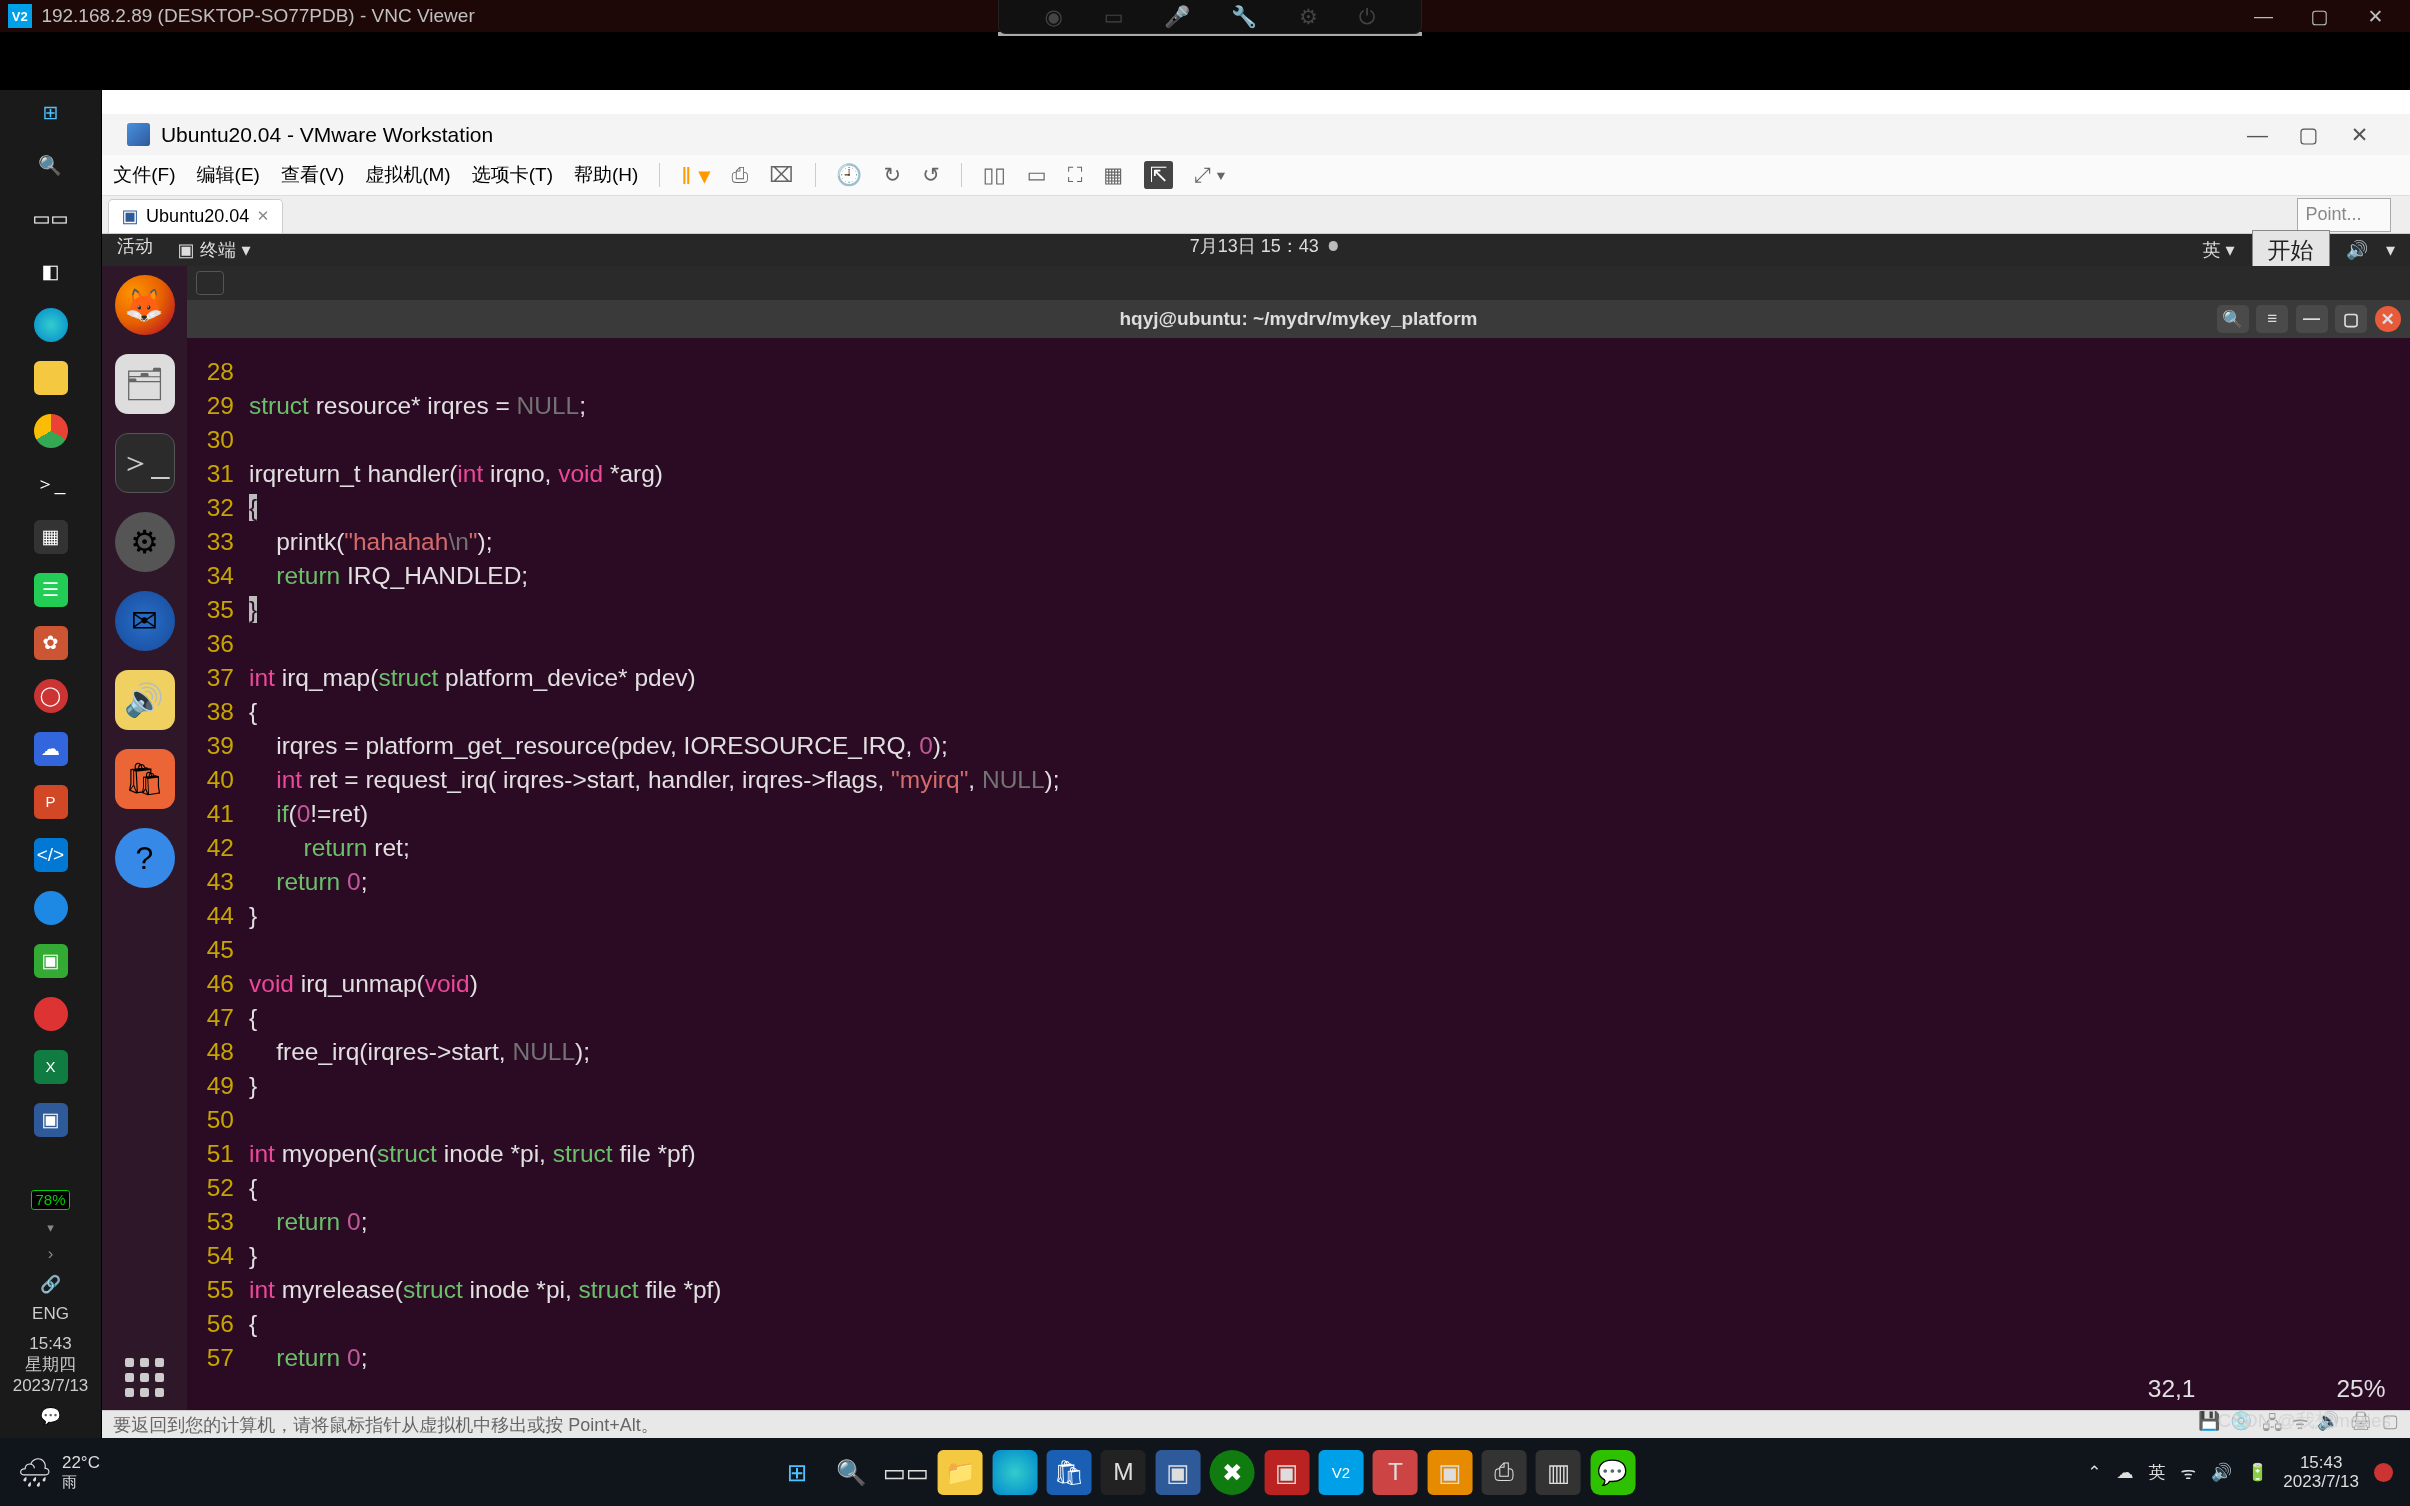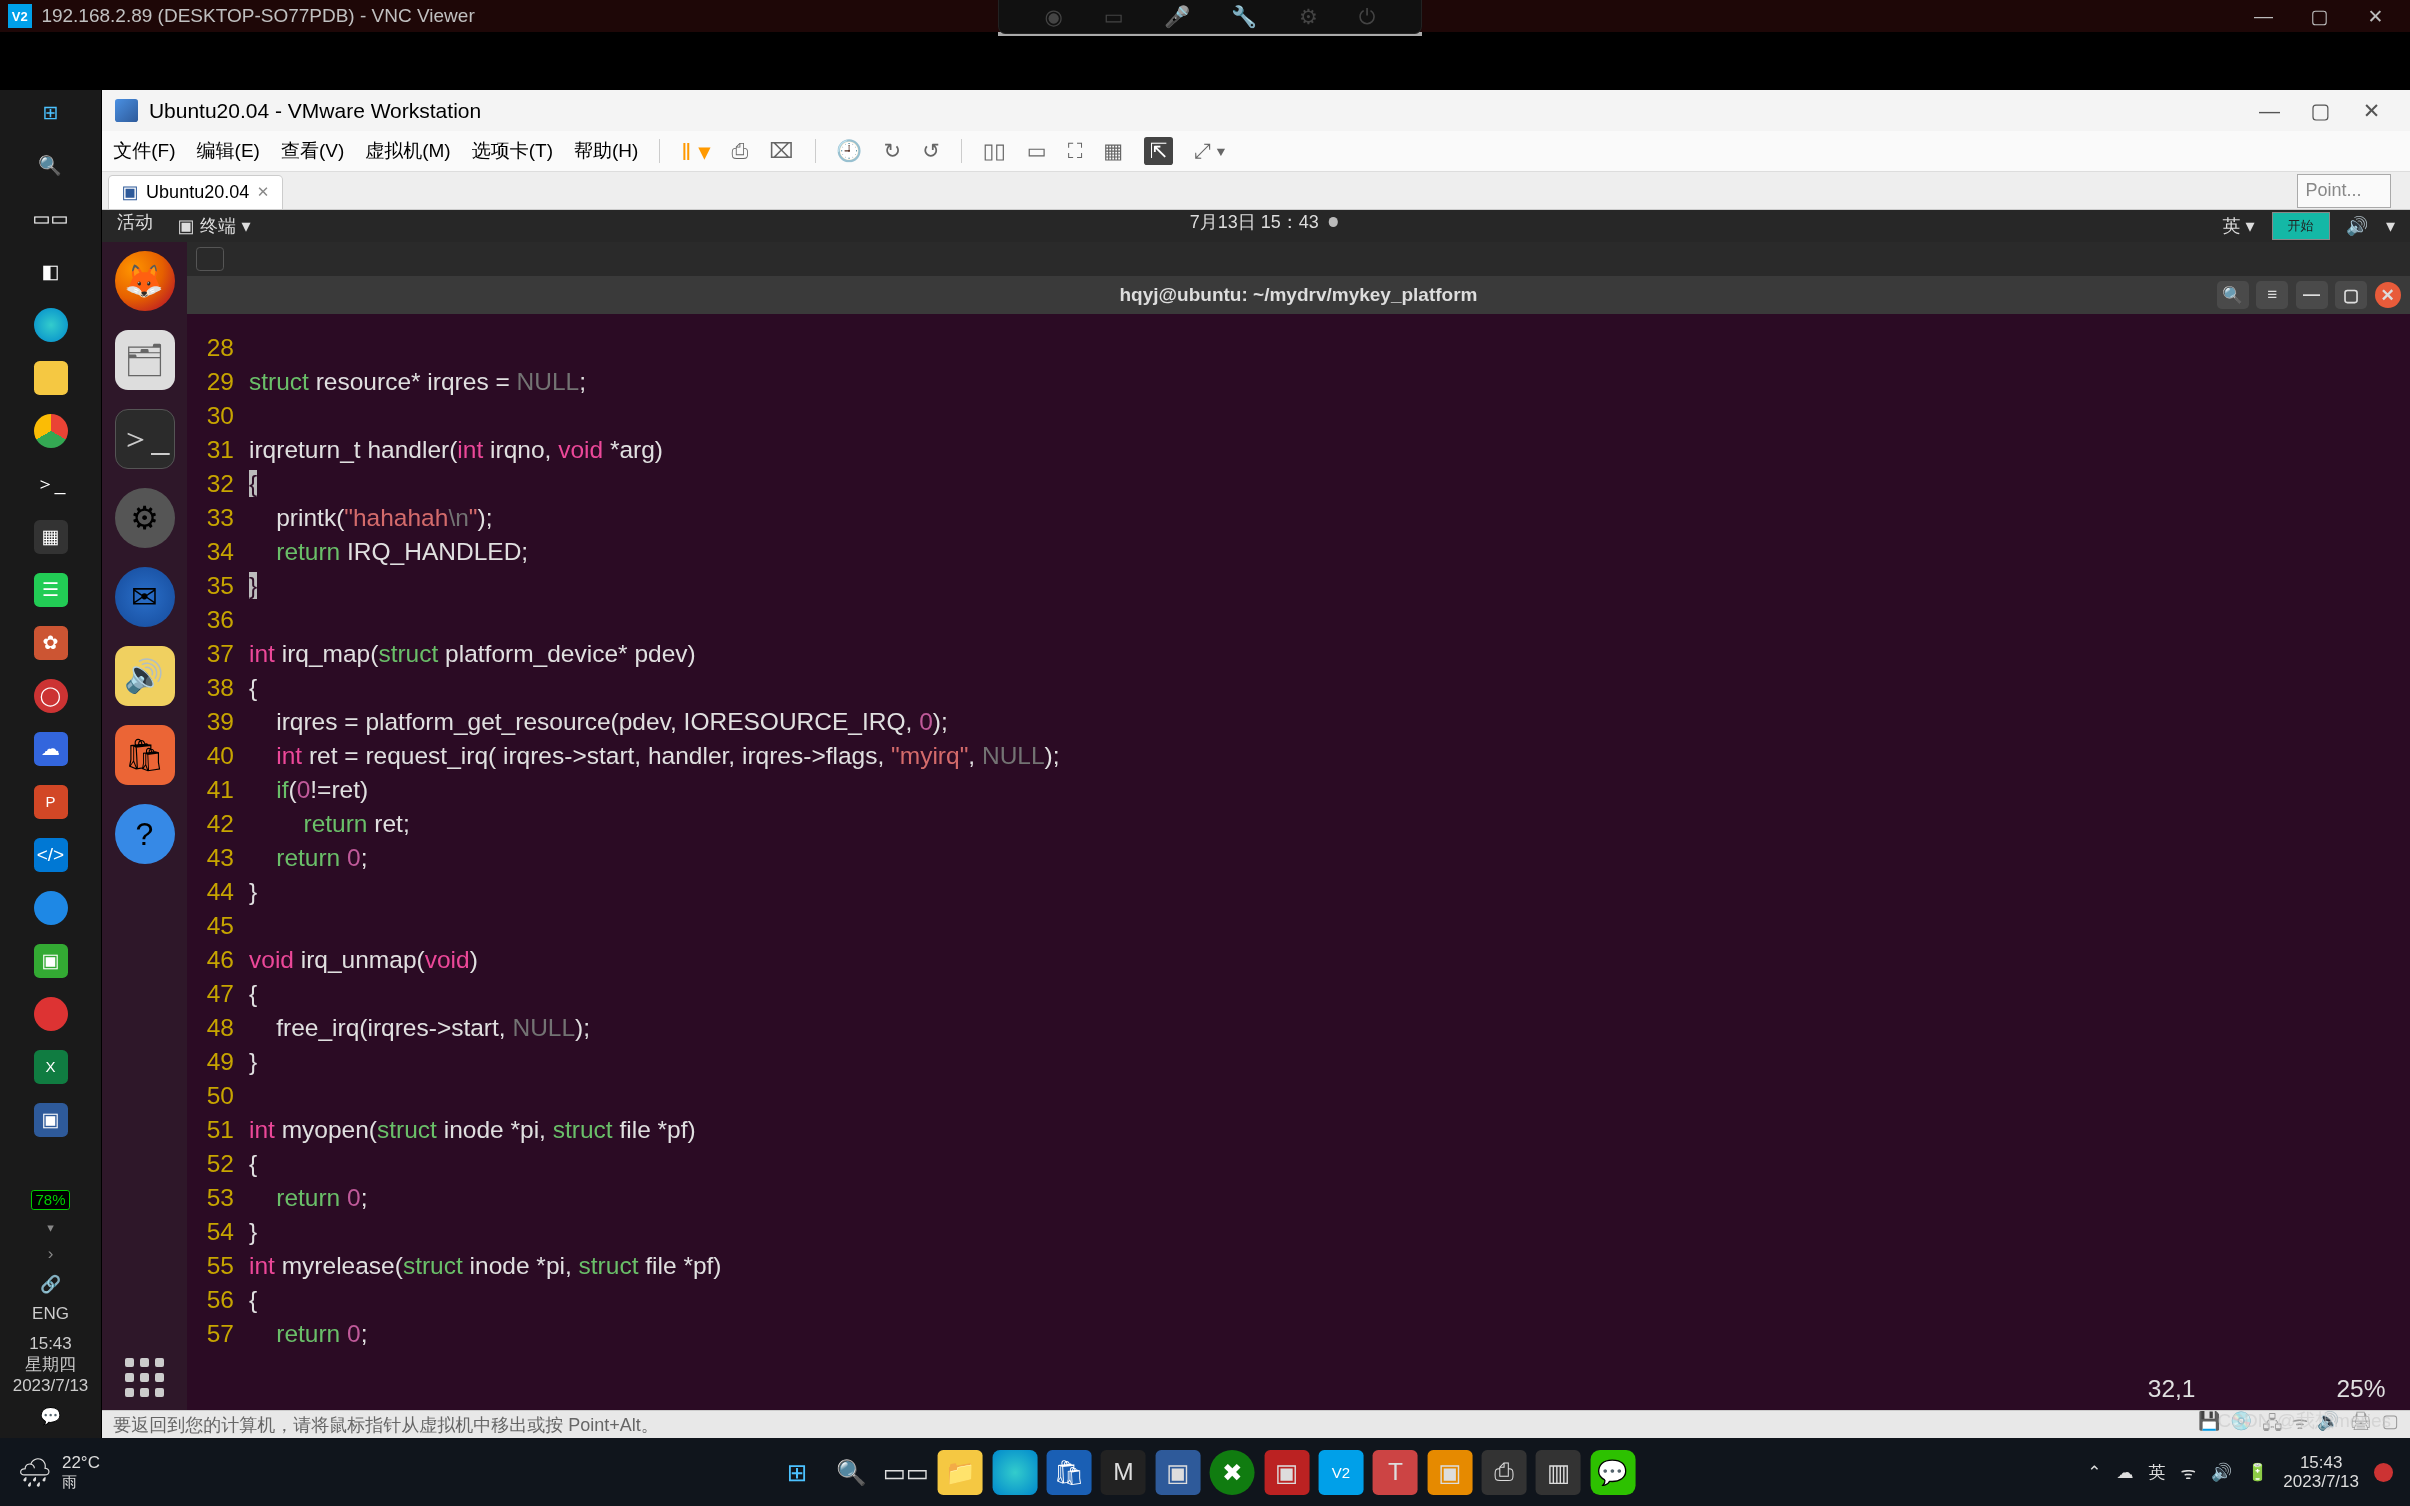--- a/index.html
+++ b/index.html
@@ -12,40 +12,40 @@
 .black-gap{height:58px;background:#000;}
 .black-gap .hl{position:absolute;top:32px;left:998px;width:424px;height:3.8px;background:#aaa;}
 
 .win-tb{position:absolute;left:0;top:90px;bottom:68px;width:102px;background:#1a1a1a;border-right:0.9px solid #000;}
 .win-icons{display:flex;flex-direction:column;align-items:center;padding-top:5.6px;gap:19px;}
 .wi{width:34px;height:34px;border-radius:5.6px;display:flex;align-items:center;justify-content:center;color:#fff;font-size:19px;}
 .win-bottom{position:absolute;bottom:0;left:0;right:0;display:flex;flex-direction:column;align-items:center;gap:9.4px;color:#ccc;font-size:17px;}
 .batt{border:1.9px solid #0c0;color:#0c0;font-size:15px;padding:0.9px 3.8px;border-radius:2.8px;background:#000;}
 
 .vmware{position:absolute;left:102px;right:0;top:90px;bottom:68px;background:#fff;display:flex;flex-direction:column;}
-.vm-title{height:41px;display:flex;align-items:center;padding:0 13px;background:#f4f4f4;font-size:21px;}
+.vm-title{height:41px;display:flex;align-items:center;padding:0 25px;background:#f4f4f4;font-size:21px;margin-top:24px;}
 .vm-title .logo{width:22.6px;height:22.6px;background:linear-gradient(135deg,#4a90e2,#2e5a9a);border-radius:2.8px;margin-right:11.3px;}
 .vm-title .sp{flex:1;}
 .vm-title .wbtn{width:51px;text-align:center;font-size:21px;color:#555;}
 .vm-menu{height:41px;display:flex;align-items:center;padding:0 11.3px;background:#fafafa;border-bottom:0.9px solid #ddd;gap:21px;font-size:19px;}
 .vm-menu .tool{color:#666;font-size:21px;}
 .vm-menu .sep{width:0.9px;height:24.5px;background:#ccc;}
 .vm-tabs{height:38px;background:#eee;display:flex;align-items:flex-end;padding:0 5.6px;border-bottom:0.9px solid #ccc;position:relative;}
 .vm-tab{background:#fff;border:0.9px solid #ccc;border-bottom:none;padding:5.6px 13px;display:flex;align-items:center;gap:7.5px;font-size:18px;border-radius:4.7px 4.7px 0 0;}
 .vm-tab .x{color:#888;font-size:15px;}
 .point-box{position:absolute;right:19px;top:1.9px;width:94px;height:34px;border:0.9px solid #aaa;background:#fafafa;display:flex;align-items:center;padding:0 7.5px;color:#888;font-size:18px;}
 
 .guest{flex:1;position:relative;background:#3b1232;}
 .ubuntu-topbar{height:32px;background:#272727;color:#ddd;display:flex;font-size:18px;}
 .ubuntu-topbar .act{padding:0 15px;}
 .ubuntu-topbar .term{display:flex;align-items:center;gap:5.6px;padding:0 9.4px;}
 .ubuntu-topbar .center{position:absolute;left:50%;transform:translateX(-50%);display:flex;align-items:center;gap:10px;margin-left:8px;}
 .ubuntu-topbar .dot{width:9.4px;height:9.4px;background:#bbb;border-radius:50%;}
 .ubuntu-topbar .right{margin-left:auto;display:flex;align-items:center;gap:17px;padding-right:15px;}
-.begin-btn{background:#14b8a6;color:#222;padding:3.8px 15px;border:0.9px solid #888;font-size:13px;}
+.begin-btn{background:#e5e5e5;color:#222;padding:3.8px 15px;border:0.9px solid #888;font-size:23px;}
 
 .dock{position:absolute;left:0;top:32px;bottom:0;width:85px;background:rgba(30,30,30,.45);display:flex;flex-direction:column;align-items:center;padding-top:9.4px;gap:19px;}
 .dock-i{width:60px;height:60px;border-radius:13px;display:flex;align-items:center;justify-content:center;font-size:32px;}
 .dock .apps{position:absolute;bottom:13px;left:0;right:0;display:flex;justify-content:center;}
 .apps-grid{display:grid;grid-template-columns:repeat(3,9.4px);grid-template-rows:repeat(3,9.4px);gap:5.6px;}
 .apps-grid div{background:#ccc;border-radius:1.9px;}
 
 .termwin{position:absolute;left:85px;right:0;top:32px;bottom:0;display:flex;flex-direction:column;}
 .term-tabbar{height:34px;background:#2a2a2a;display:flex;align-items:center;padding:0 9.4px;}
 .term-tabbar .ico{width:28px;height:24.5px;border:0.9px solid #555;border-radius:3.8px;}

